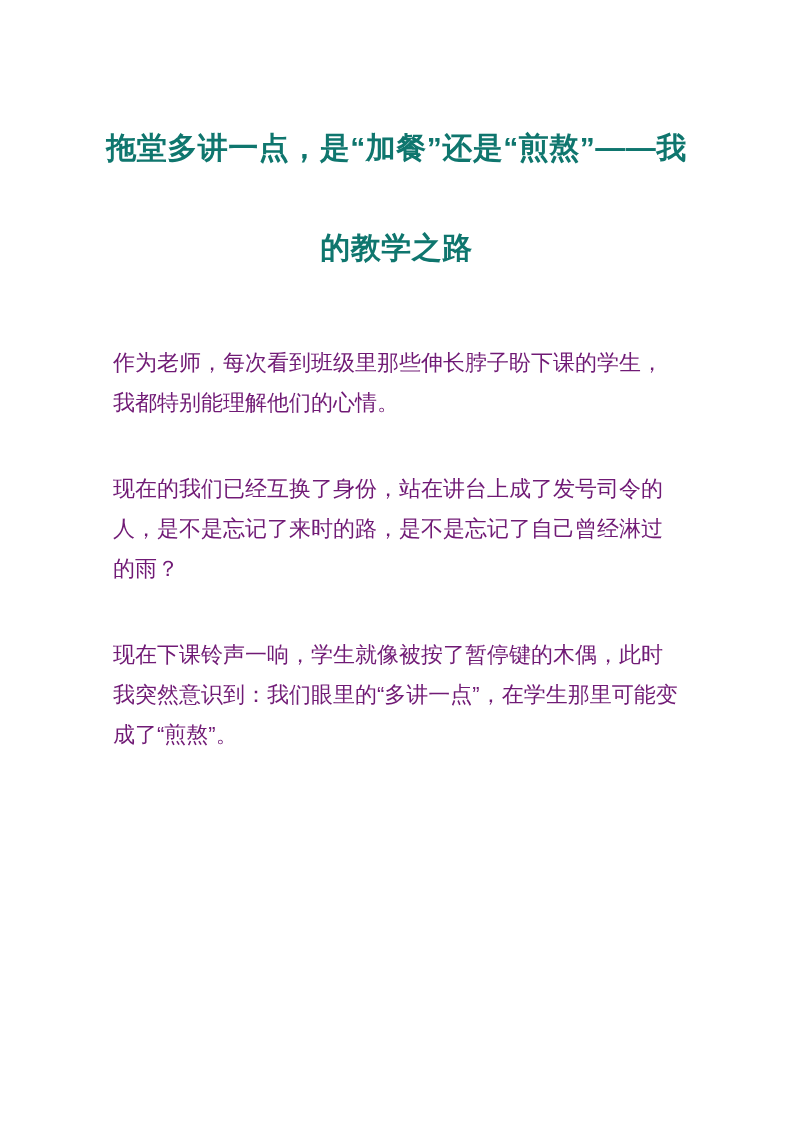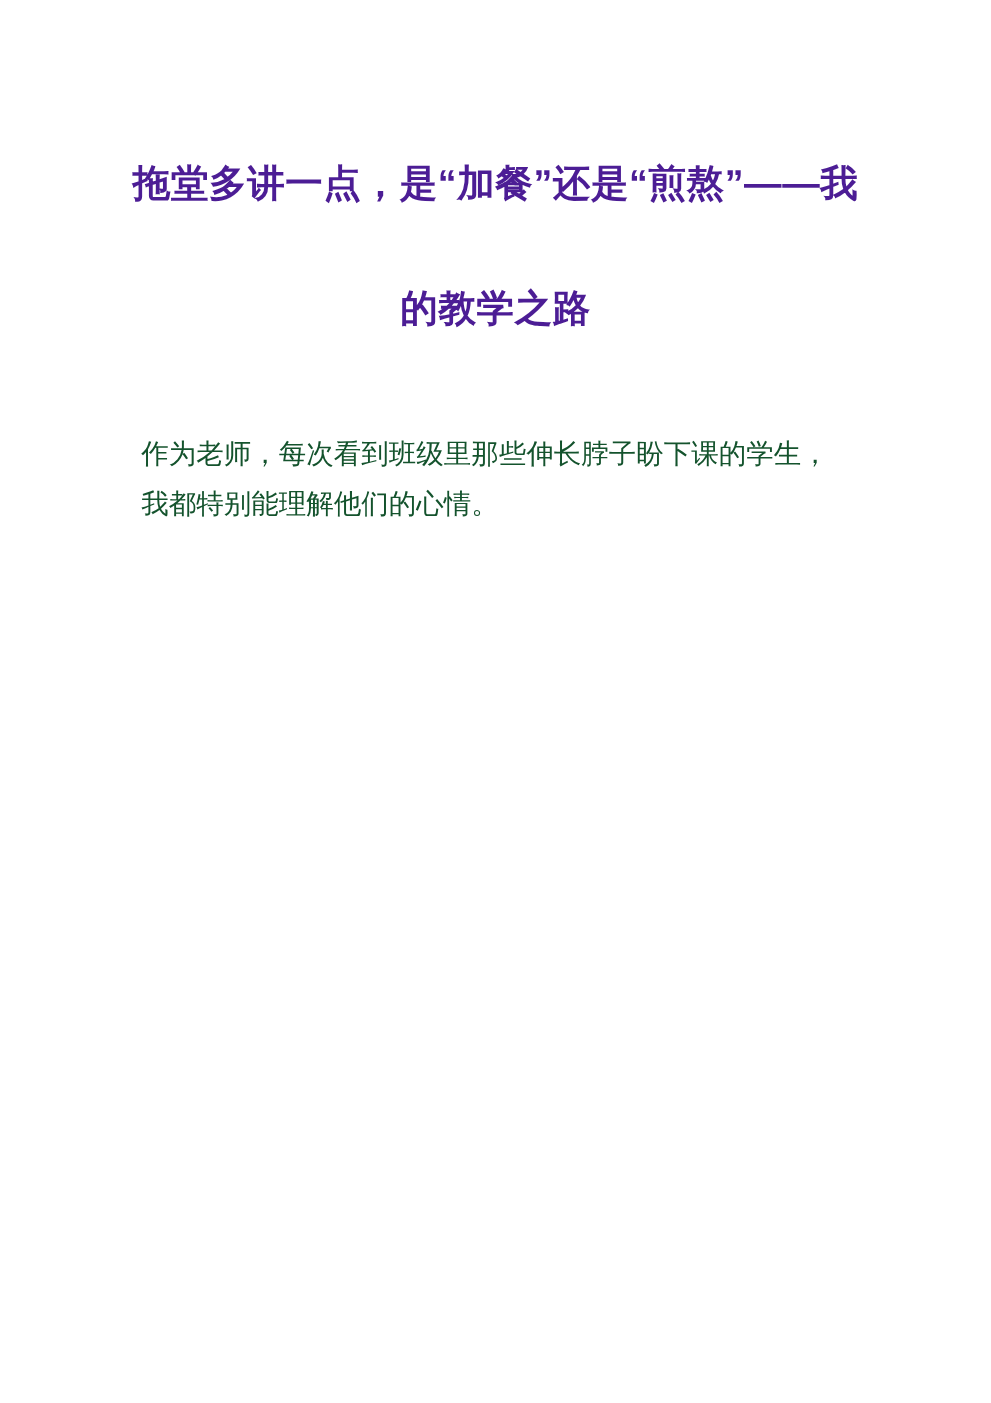--- a/index.html
+++ b/index.html
@@ -16,39 +16,45 @@
     font-family: "Liberation Sans", "DejaVu Sans", sans-serif;
     overflow: hidden;
     box-sizing: border-box;
   }
   .doc-title {
     margin: 98px 40px 0 40px;
     font-size: 30px;
     font-weight: 700;
     line-height: 100px;
     text-align: center;
-    color: #4c1d95;
+    color: #0f766e;
     white-space: pre-line;
     letter-spacing: 0.5px;
   }
   .doc-body {
     margin: 45px 60px 0 113px;
     font-size: 22px;
     line-height: 40px;
-    color: #14532d;
+    color: #701a75;
   }
   .doc-body p.para {
     margin: 0 0 46px 0;
     white-space: pre-line;
     word-break: keep-all;
   }
 </style>
 </head>
 <body>
 
 <div class="page">
   <h1 class="doc-title">拖堂多讲一点，是“加餐”还是“煎熬”——我
 的教学之路</h1>
   <div class="doc-body">
     <p class="para">作为老师，每次看到班级里那些伸长脖子盼下课的学生，
 我都特别能理解他们的心情。</p>
+    <p class="para">现在的我们已经互换了身份，站在讲台上成了发号司令的
+人，是不是忘记了来时的路，是不是忘记了自己曾经淋过
+的雨？</p>
+    <p class="para">现在下课铃声一响，学生就像被按了暂停键的木偶，此时
+我突然意识到：我们眼里的“多讲一点”，在学生那里可能变
+成了“煎熬”。</p>
   </div>
 </div>
 
 </body></html>

